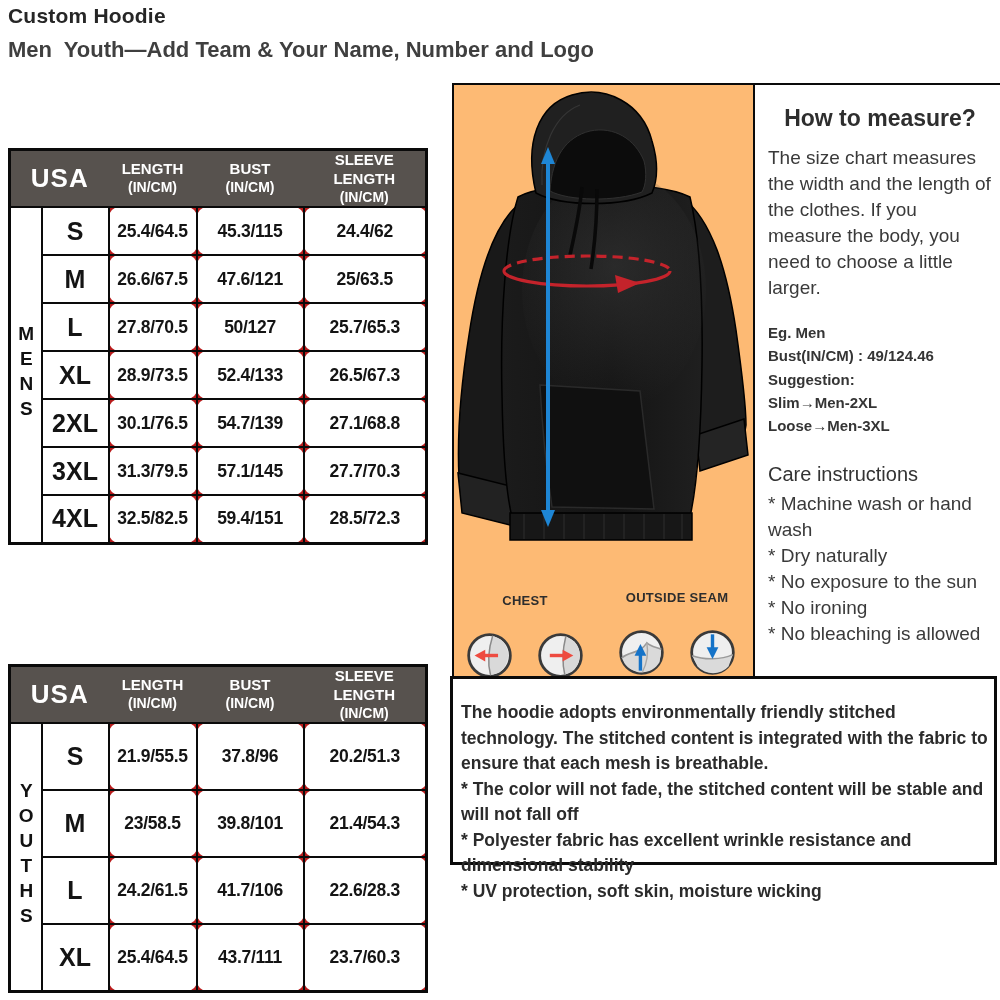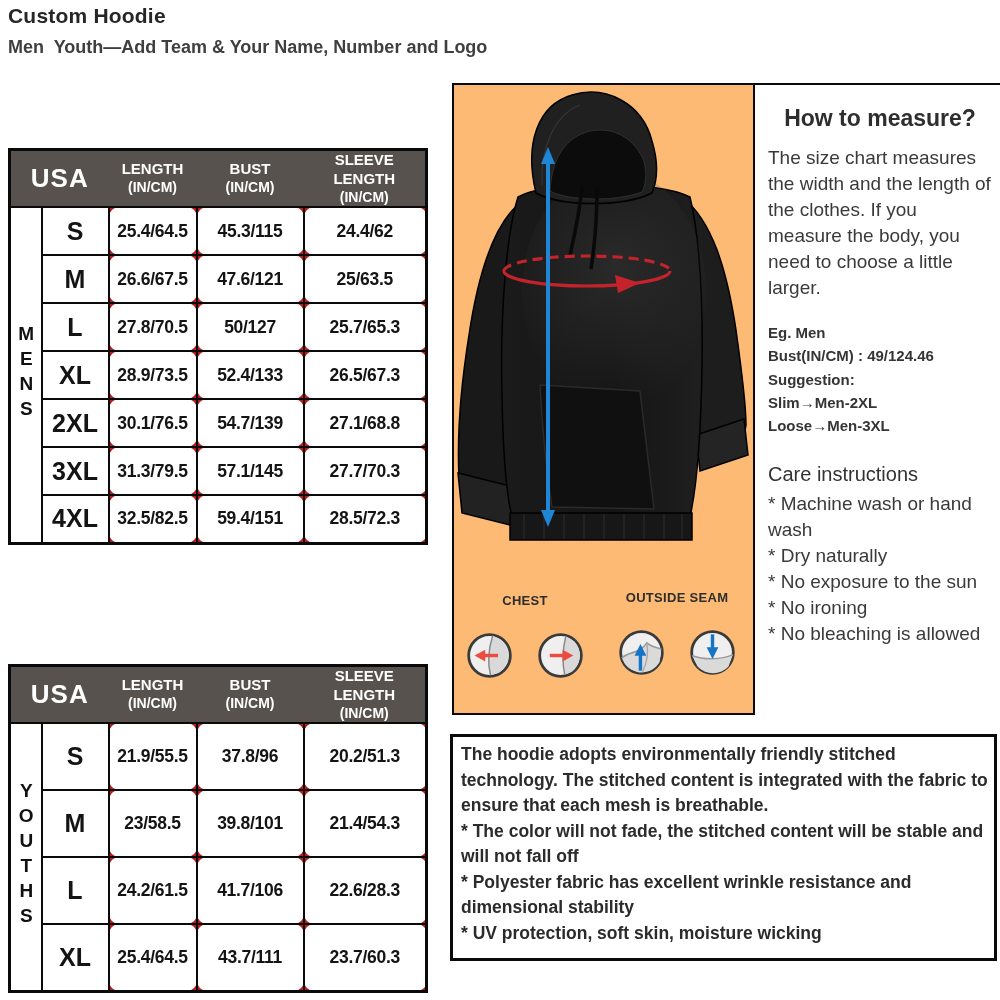--- a/index.html
+++ b/index.html
@@ -2,21 +2,21 @@
 <html><head>
 <meta charset="utf-8">
 <style>
   html,body{margin:0;padding:0;background:#fff;}
   body{width:1000px;height:1000px;position:relative;overflow:hidden;
        font-family:"Liberation Sans",sans-serif;color:#2b2b2b;}
 
   
   .title-block{position:absolute;left:8px;top:4px;}
   .page-title{font-size:21px;font-weight:700;color:#262626;letter-spacing:.2px;}
-  .page-subtitle{font-size:18px;font-weight:700;color:#3f3f3f;margin-top:9px;white-space:pre;}
+  .page-subtitle{font-size:22px;font-weight:700;color:#3f3f3f;margin-top:9px;white-space:pre;}
 
   
   table.size-table{position:absolute;border-collapse:collapse;table-layout:fixed;
        border:3px solid #0a0a0a;background:#b91c1c;}
   table.mens{left:8px;top:148px;width:417px;}
   table.youths{left:8px;top:664px;width:417px;}
   .size-table thead tr{height:56px;}
   .size-table th{background:#57524e;color:#fff;font-weight:700;padding:0;border:0;vertical-align:middle;}
   th.usa-head{font-size:26px;letter-spacing:1px;}
   th.col-head{font-size:15px;line-height:1.25;}
@@ -46,22 +46,22 @@
   .right-panel{position:absolute;left:755px;top:83px;width:245px;height:635px;
        border-top:2px solid #0a0a0a;box-sizing:border-box;padding:8px 8px 0 13px;}
   .htm-heading{font-size:23px;font-weight:700;color:#2e2e2e;text-align:center;margin:12px 0 0;}
   .htm-body{font-size:19px;line-height:1.37;color:#3a3a3a;margin-top:13px;}
   .htm-example{font-size:15px;font-weight:700;line-height:1.55;color:#353535;
        margin-top:20px;white-space:pre-line;}
   .care-heading{font-size:20px;color:#333;margin-top:26px;font-weight:400;}
   .care-items{font-size:19px;line-height:1.37;color:#3a3a3a;margin-top:5px;white-space:pre-line;}
 
   
-  .bottom-box{position:absolute;left:450px;top:734px;width:547px;height:227px;
-       border:3px solid #0a0a0a;box-sizing:border-box;padding:5px 6px 0 8px;background:#fff;}
+  .bottom-box{position:absolute;left:450px;top:676px;width:547px;height:189px;
+       border:3px solid #0a0a0a;box-sizing:border-box;padding:21px 6px 0 8px;background:#fff;}
   .bottom-text{font-size:17.5px;font-weight:700;line-height:1.46;color:#2b2b2b;white-space:pre-line;}
 </style>
 </head>
 <body>
 
 <div class="title-block">
   <div class="page-title">Custom Hoodie</div>
   <div class="page-subtitle">Men  Youth—Add Team &amp; Your Name, Number and Logo</div>
 </div>
 

